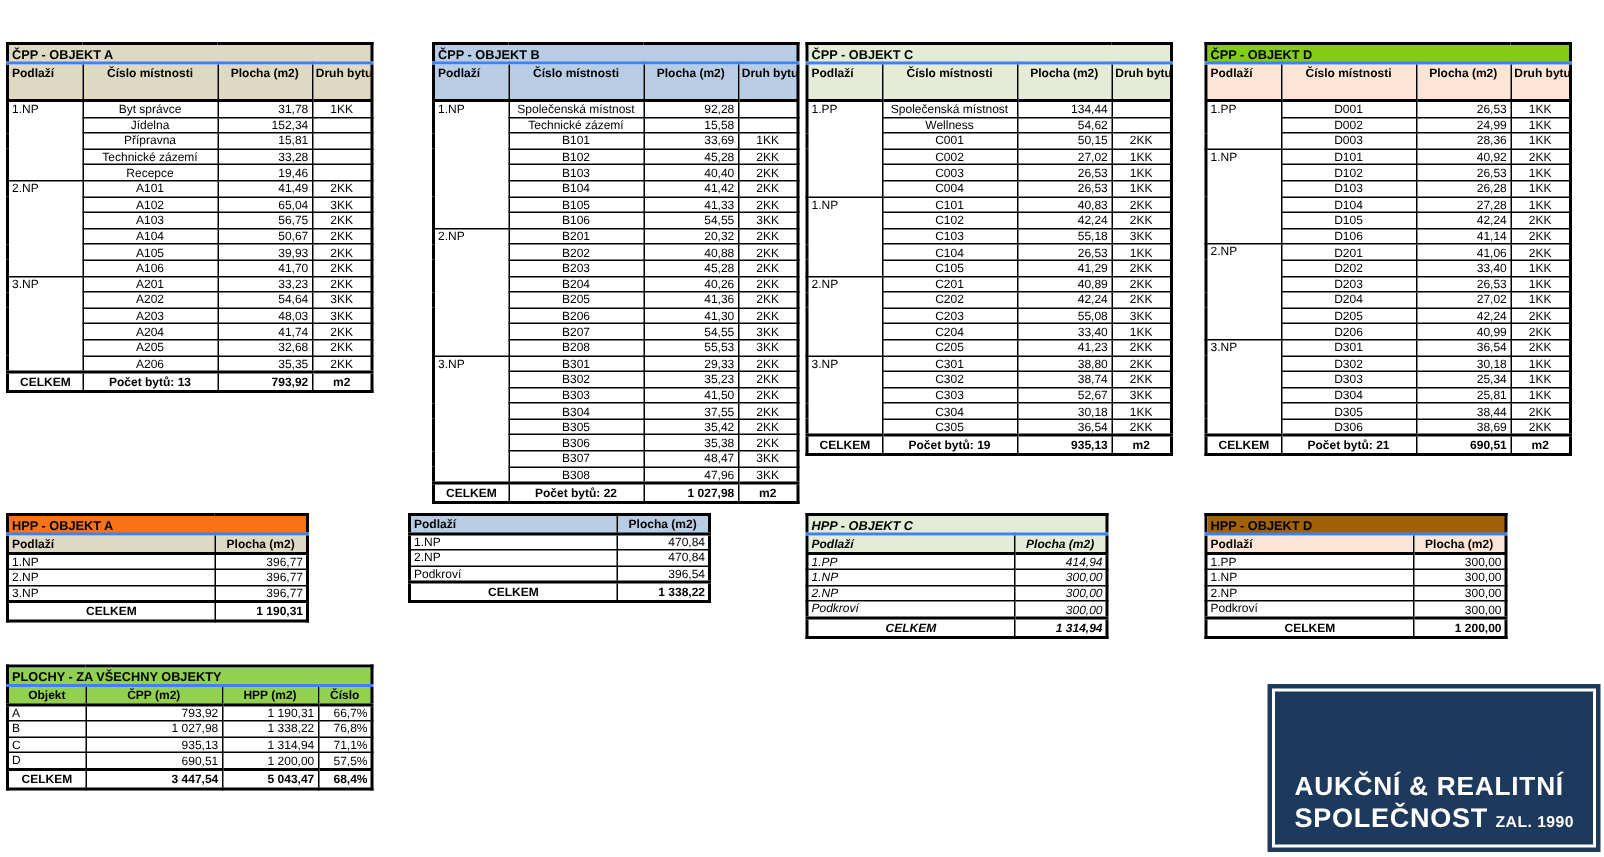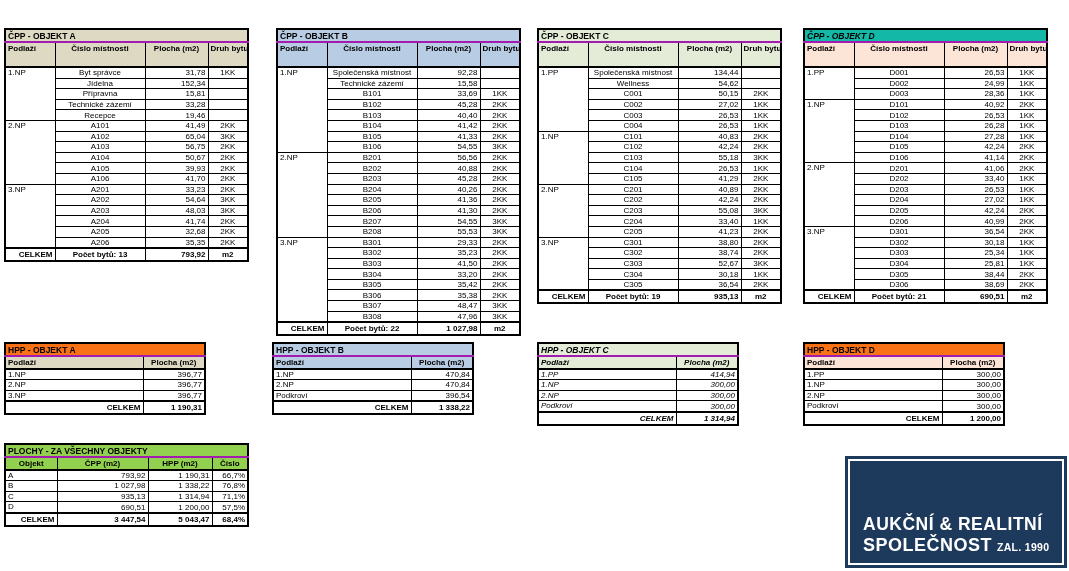--- a/index.html
+++ b/index.html
@@ -12,35 +12,35 @@
     border-collapse:collapse;table-layout:fixed;
     font-family:"Liberation Sans",sans-serif;font-size:8px;color:#000;
     border:2px solid #000;
   }
   .grid td{
     border:1px solid #000;height:9.6px;line-height:9px;padding:0 2px;
     overflow:hidden;white-space:nowrap;
   }
   .grid td.title{
     font-weight:bold;font-size:8.5px;height:11px;line-height:10px;
-    text-align:left;border-bottom:2px solid #a21caf;
+    text-align:left;border-bottom:2px solid #3b82f6;
   }
   .grid td.head{
     font-weight:bold;vertical-align:top;padding-top:1px;
     border-bottom:2px solid #000;
   }
   .cpp-grid td.head{height:22px;}
   .grid td.h0{text-align:left;}
   .grid td.h1,.grid td.h2,.grid td.h3{text-align:center;}
   .grid td.floor{vertical-align:top;text-align:left;}
   .grid td.room{text-align:center;}
   .grid td.area{text-align:right;}
   .grid td.type{text-align:center;}
   .grid tr.total td{font-weight:bold;border-top:2px solid #000;height:11px;}
-  .grid tr.total td.t0{text-align:right;}
+  .grid tr.total td.t0{text-align:center;}
   .grid tr.total td.t1{text-align:center;}
   .grid tr.total td.t2{text-align:right;}
   .grid tr.total td.t3{text-align:center;}
   
   .logo{
     position:absolute;left:845px;top:456px;width:222px;height:112px;
     background:#1d3a5c;
   }
   .logo-frame{
     position:absolute;left:3px;top:3px;right:3px;bottom:3px;
@@ -174,21 +174,21 @@
           </tr>
           <tr class="total">
             <td class="t0">CELKEM</td>
             <td class="t1">Počet bytů: 13</td>
             <td class="t2">793,92</td>
             <td class="t3">m2</td>
           </tr>
         </tbody>
       </table>
     </div>
-  <div class="panel" style="left:276px;top:28px">
+  <div class="panel" style="left:288px;top:28px">
       <table class="grid cpp-grid" style="width: 243px;">
         <colgroup>
           <col style="width: 50px;">
           <col style="width: 90px;">
           <col style="width: 63px;">
           <col style="width: 40px;">
         </colgroup>
         <tbody>
           <tr>
             <td class="title" colspan="4" style="background: rgb(184, 204, 228);">ČPP - OBJEKT B</td>
@@ -236,21 +236,21 @@
             <td class="type">2KK</td>
           </tr>
           <tr>
             <td class="room">B106</td>
             <td class="area">54,55</td>
             <td class="type">3KK</td>
           </tr>
           <tr>
             <td class="floor" rowspan="8">2.NP</td>
             <td class="room">B201</td>
-            <td class="area">56,56</td>
+            <td class="area">20,32</td>
             <td class="type">2KK</td>
           </tr>
           <tr>
             <td class="room">B202</td>
             <td class="area">40,88</td>
             <td class="type">2KK</td>
           </tr>
           <tr>
             <td class="room">B203</td>
             <td class="area">45,28</td>
@@ -292,21 +292,21 @@
             <td class="area">35,23</td>
             <td class="type">2KK</td>
           </tr>
           <tr>
             <td class="room">B303</td>
             <td class="area">41,50</td>
             <td class="type">2KK</td>
           </tr>
           <tr>
             <td class="room">B304</td>
-            <td class="area">33,20</td>
+            <td class="area">37,55</td>
             <td class="type">2KK</td>
           </tr>
           <tr>
             <td class="room">B305</td>
             <td class="area">35,42</td>
             <td class="type">2KK</td>
           </tr>
           <tr>
             <td class="room">B306</td>
             <td class="area">35,38</td>
@@ -470,21 +470,21 @@
   <div class="panel" style="left:803px;top:28px">
       <table class="grid cpp-grid" style="width: 243px;">
         <colgroup>
           <col style="width: 50px;">
           <col style="width: 90px;">
           <col style="width: 63px;">
           <col style="width: 40px;">
         </colgroup>
         <tbody>
           <tr>
-            <td class="title" colspan="4" style="background: #14b8a6; font-style: italic;">ČPP - OBJEKT D</td>
+            <td class="title" colspan="4" style="background: #84cc16;">ČPP - OBJEKT D</td>
           </tr>
           <tr>
             <td class="head h0" style="background: rgb(252, 228, 214);">Podlaží</td>
             <td class="head h1" style="background: rgb(252, 228, 214);">Číslo místnosti</td>
             <td class="head h2" style="background: rgb(252, 228, 214);">Plocha (m2)</td>
             <td class="head h3" style="background: rgb(252, 228, 214);">Druh bytu</td>
           </tr>
           <tr>
             <td class="floor" rowspan="3">1.PP</td>
             <td class="room">D001</td>
@@ -638,23 +638,20 @@
       </table>
     </div>
   <div class="panel" style="left:272px;top:342px">
       <table class="grid hpp-grid" style="width: 200px;">
         <colgroup>
           <col style="width: 138px;">
           <col style="width: 62px;">
         </colgroup>
         <tbody>
           <tr>
-            <td class="title" colspan="2" style="background: rgb(184, 204, 228);">HPP - OBJEKT B</td>
-          </tr>
-          <tr>
             <td class="head h0" style="background: rgb(184, 204, 228);">Podlaží</td>
             <td class="head h1" style="background: rgb(184, 204, 228);">Plocha (m2)</td>
           </tr>
           <tr>
             <td class="floor">1.NP</td>
             <td class="area">470,84</td>
           </tr>
           <tr>
             <td class="floor">2.NP</td>
             <td class="area">470,84</td>
@@ -708,21 +705,21 @@
       </table>
     </div>
   <div class="panel" style="left:803px;top:342px">
       <table class="grid hpp-grid" style="width: 200px;">
         <colgroup>
           <col style="width: 138px;">
           <col style="width: 62px;">
         </colgroup>
         <tbody>
           <tr>
-            <td class="title" colspan="2" style="background: #f97316;">HPP - OBJEKT D</td>
+            <td class="title" colspan="2" style="background: #a16207;">HPP - OBJEKT D</td>
           </tr>
           <tr>
             <td class="head h0" style="background: rgb(252, 228, 214);">Podlaží</td>
             <td class="head h1" style="background: rgb(252, 228, 214);">Plocha (m2)</td>
           </tr>
           <tr>
             <td class="floor">1.PP</td>
             <td class="area">300,00</td>
           </tr>
           <tr>

